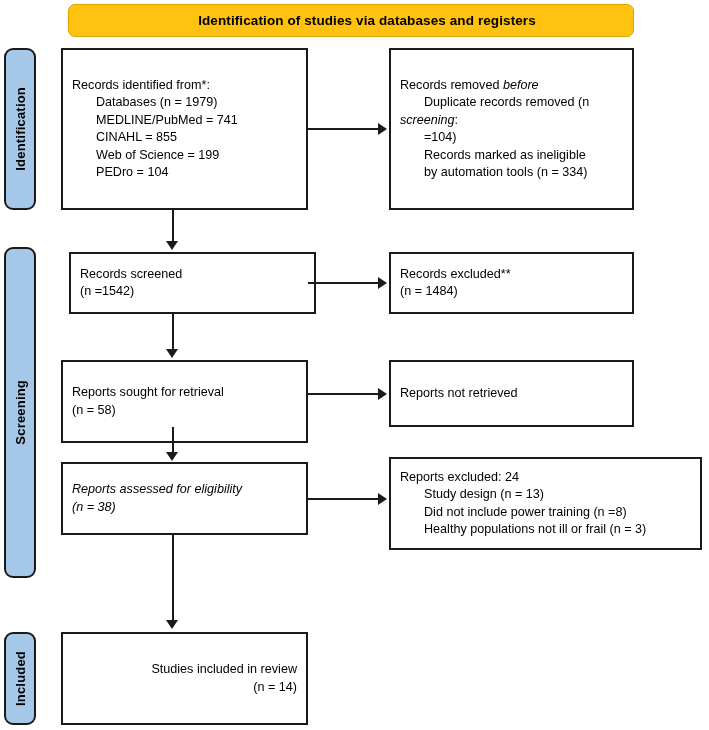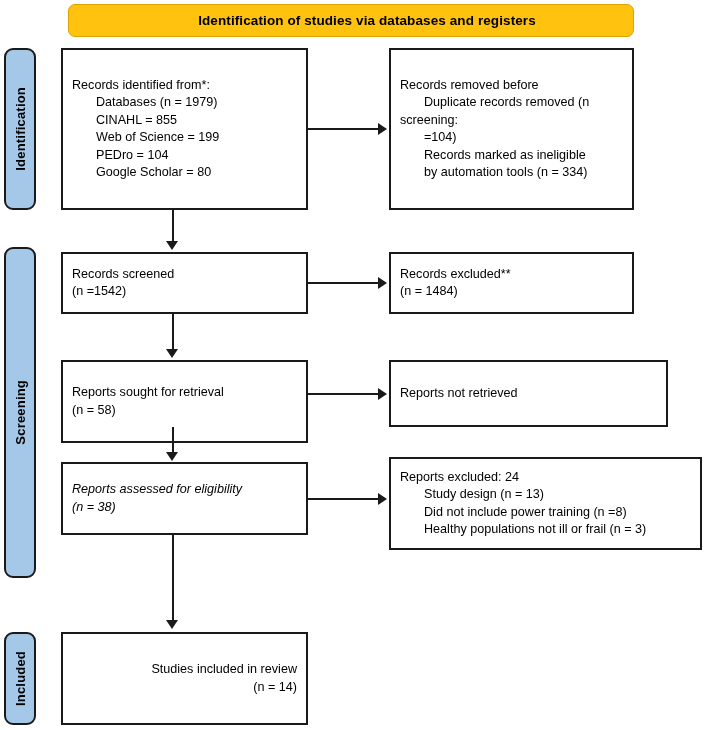--- a/index.html
+++ b/index.html
@@ -86,20 +86,21 @@
   .line {
     font-size: 12.6px;
     line-height: 17.5px;
     white-space: pre-wrap;
   }
   .line.indent {
     padding-left: 24px;
     text-indent: 0;
   }
   .line .ital {
+    font-style: italic;
     margin-top: 43px;
   }
 
   
   .v-line {
     position: absolute;
     width: 1.5px;
     background: #1a1a1a;
   }
   .v-arrow {
@@ -140,60 +141,60 @@
     <span class="stage-label">Screening</span>
   </div>
   <div class="stage" style="top:632px; height:93px;">
     <span class="stage-label">Included</span>
   </div>
 
   <div class="box" style="left:61px; top:48px; width:247px; height:162px;">
     <div class="box-inner">
       <div class="line">Records identified from*:</div>
       <div class="line indent">Databases (n = 1979)</div>
+      <div class="line indent">MEDLINE/PubMed = 741</div>
       <div class="line indent">CINAHL = 855</div>
       <div class="line indent">Web of Science = 199</div>
       <div class="line indent">PEDro = 104</div>
-      <div class="line indent">Google Scholar = 80</div>
     </div>
   </div>
 
   <div class="box" style="left:389px; top:48px; width:245px; height:162px;">
     <div class="box-inner">
       <div class="line"><span>Records removed </span><span class="ital">before</span></div>
       <div class="line indent">Duplicate records removed (n</div>
       <div class="line"><span class="ital">screening</span><span>:</span></div>
       <div class="line indent">=104)</div>
       <div class="line indent">Records marked as ineligible</div>
       <div class="line indent">by automation tools (n = 334)</div>
     </div>
   </div>
 
-  <div class="box" style="left:61px; top:252px; width:247px; height:62px;">
+  <div class="box" style="left:69px; top:252px; width:247px; height:62px;">
     <div class="box-inner">
       <div class="line">Records screened</div>
       <div class="line">(n =1542)</div>
     </div>
   </div>
 
   <div class="box" style="left:389px; top:252px; width:245px; height:62px;">
     <div class="box-inner">
       <div class="line">Records excluded**</div>
       <div class="line">(n = 1484)</div>
     </div>
   </div>
 
   <div class="box" style="left:61px; top:360px; width:247px; height:83px;">
     <div class="box-inner">
       <div class="line">Reports sought for retrieval</div>
       <div class="line">(n = 58)</div>
     </div>
   </div>
 
-  <div class="box" style="left:389px; top:360px; width:279px; height:67px;">
+  <div class="box" style="left:389px; top:360px; width:245px; height:67px;">
     <div class="box-inner">
       <div class="line">Reports not retrieved</div>
     </div>
   </div>
 
   <div class="box" style="left:61px; top:462px; width:247px; height:73px;font-style:italic;">
     <div class="box-inner">
       <div class="line">Reports assessed for eligibility</div>
       <div class="line">(n = 38)</div>
     </div>

